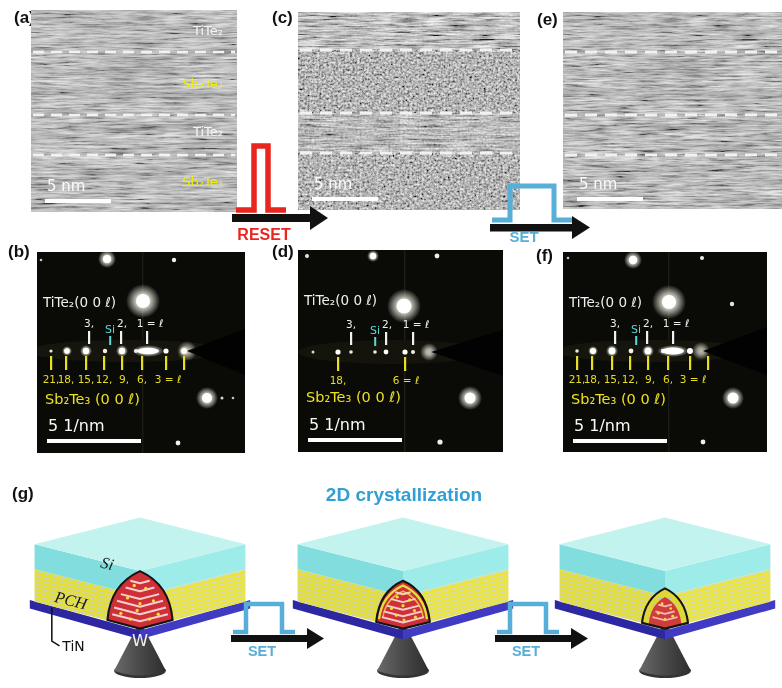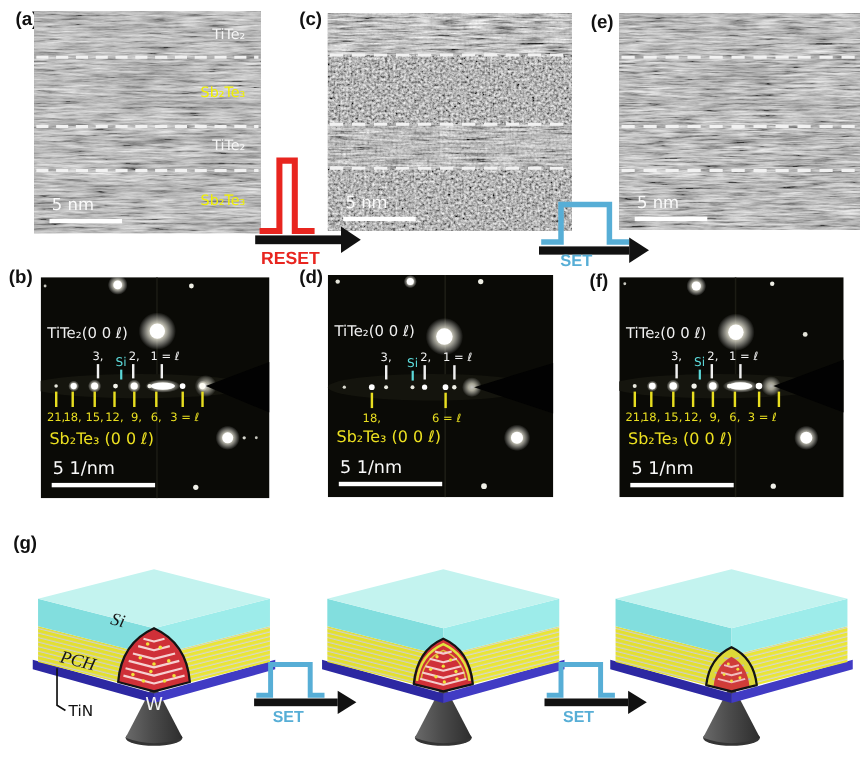--- a/index.html
+++ b/index.html
@@ -339,20 +339,21 @@
     <text class="idx-y" x="49" y="131">15,</text>
     <text class="idx-y" x="67" y="131">12,</text>
     <text class="idx-y" x="87" y="131">9,</text>
     <text class="idx-y" x="105" y="131">6,</text>
     <text class="idx-y" x="130" y="131">3 = ℓ</text>
     <text class="t-yellow" x="8" y="152">Sb₂Te₃ (0 0 ℓ)</text>
     <text class="sbtxt2" x="11" y="179">5 1/nm</text>
     <rect x="10" y="187" width="94" height="4" fill="#ffffff"></rect>
   </svg>
 
+  <div class="gtitle">2D crystallization</div>
 
   <svg class="abs" style="left:25px;top:508px" width="230" height="178" viewBox="0 0 240 178">
     <use href="#devBase"></use>
     <g>
       <path d="M86,113 Q89,76 120,62 Q151,76 154,113 L120,122 Z" fill="#cf3038"></path>
       <g stroke="#f6d0d0" stroke-width="2.1" fill="none" stroke-linejoin="round">
         <path d="M110,72 L120,74.6 L130,72"></path>
         <path d="M105,79 L120,82.9 L135,79"></path>
         <path d="M100,86 L120,91.1 L140,86"></path>
         <path d="M96,93 L120,99.1 L144,93"></path>

